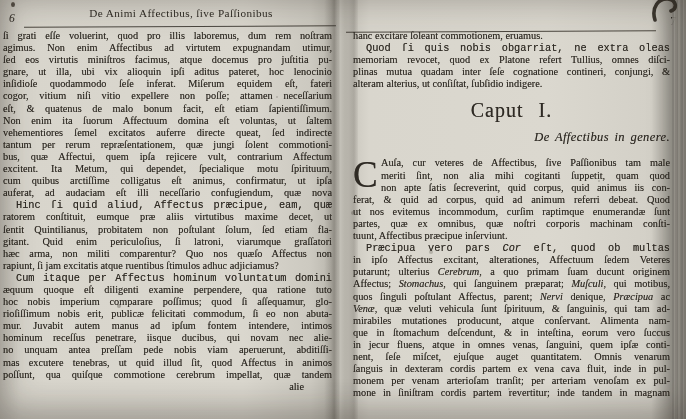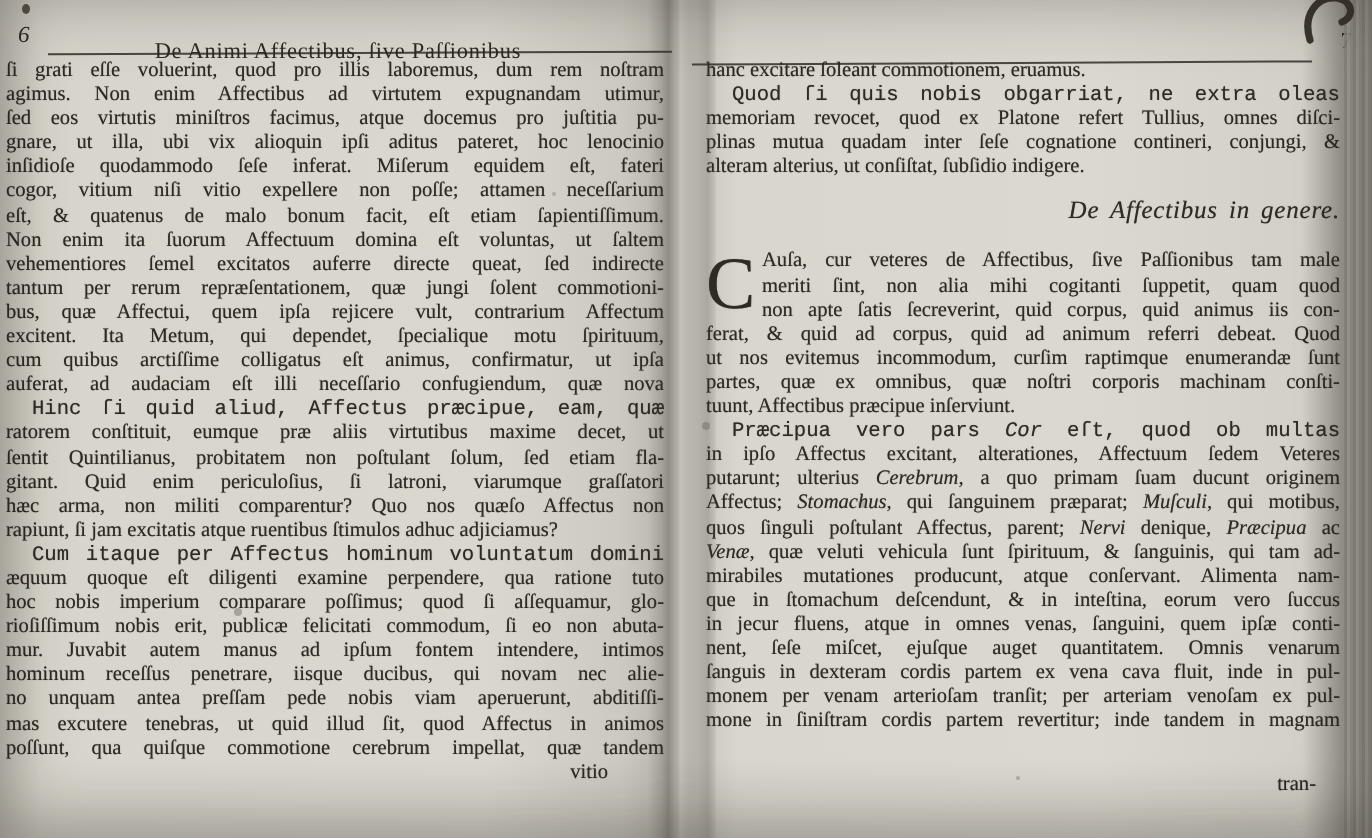--- a/index.html
+++ b/index.html
@@ -12,21 +12,21 @@
   .page-right{left:338px;width:348px;
     background:linear-gradient(90deg,#aeaba2 0%,#c8c5bc 3%,#d9d6cd 9%,#dbd8cf 60%,#d3d0c7 90%,#9c9991 95.5%,#8a8780 100%);}
   .gutter{position:absolute;left:324px;top:0;width:34px;height:419px;pointer-events:none;
     background:linear-gradient(90deg,rgba(55,50,43,0) 0%,rgba(55,50,43,0.16) 20%,rgba(55,50,43,0.30) 30%,rgba(248,246,238,0.22) 48%,rgba(55,50,43,0.06) 62%,rgba(55,50,43,0.22) 88%,rgba(55,50,43,0.05) 100%);}
   .edge-band{position:absolute;right:0;top:0;width:14px;height:419px;pointer-events:none;opacity:.85;
     background:repeating-linear-gradient(90deg,#8b8881 0 1.5px,#a3a098 1.5px 3px,#949189 3px 4.5px);}
   .vignette{position:absolute;inset:0;pointer-events:none;
     box-shadow:inset 0 0 38px rgba(35,30,24,0.30), inset 0 -14px 26px rgba(35,30,24,0.14);}
   .runhead{position:absolute;left:0;width:100%;text-align:center;font-size:11.2px;
     letter-spacing:.4px;white-space:nowrap;}
-  .page-left .runhead{top:20px;}
+  .page-left .runhead{top:7px;padding-left:12px;}
   .page-right .runhead{top:12px;}
   .pagenum{position:absolute;font-size:11.5px;}
   .pagenum-left{left:9px;top:12px;font-style:italic;}
   .pagenum-right{right:10px;top:15px;}
   .headrule{position:absolute;border-top:1.7px solid rgba(44,39,32,0.82);}
   .page-left .headrule{left:24px;right:2px;top:26px;transform:rotate(-0.25deg);}
   .page-right .headrule{left:8px;right:30px;top:31px;transform:rotate(-0.3deg);}
   .body{position:absolute;font-size:10.3px;line-height:12.1px;
     text-shadow:0 0 .45px rgba(40,34,26,0.55);}
   .page-left .body{top:30px;left:3px;right:6px;}
@@ -90,35 +90,36 @@
           <div class="line indent"><span>Cum itaque per Affectus hominum voluntatum domini ſimus,</span></div>
           <div class="line"><span>æquum quoque eſt diligenti examine perpendere, qua ratione tuto</span></div>
           <div class="line"><span>hoc nobis imperium comparare poſſimus; quod ſi aſſequamur, glo-</span></div>
           <div class="line"><span>rioſiſſimum nobis erit, publicæ felicitati commodum, ſi eo non abuta-</span></div>
           <div class="line"><span>mur.  Juvabit autem manus ad ipſum fontem intendere, intimos</span></div>
           <div class="line"><span>hominum receſſus penetrare, iisque ducibus, qui novam nec alie-</span></div>
           <div class="line"><span>no unquam antea preſſam pede nobis viam aperuerunt, abditiſſi-</span></div>
           <div class="line"><span>mas excutere tenebras, ut quid illud ſit, quod Affectus in animos</span></div>
           <div class="line"><span>poſſunt, qua quiſque commotione cerebrum impellat, quæ tandem</span></div>
         </div>
-      <div class="catchword cw-left"><span>vitio</span></div>
+      <div class="catchword cw-left"><span>alie</span></div>
     </div>
   </div>
 
   <div class="page page-right">
     <span class="pagenum pagenum-right"><span>7</span></span>
     <div class="headrule"></div>
     <div class="body">
       <div class="para">
           <div class="line last"><span>hanc excitare ſoleant commotionem, eruamus.</span></div>
           <div class="line indent"><span>Quod ſi quis nobis obgarriat, ne extra oleas feramus, id in</span></div>
           <div class="line"><span>memoriam revocet, quod ex Platone refert Tullius, omnes diſci-</span></div>
           <div class="line"><span>plinas mutua quadam inter ſeſe cognatione contineri, conjungi, &amp;</span></div>
           <div class="line last"><span>alteram alterius, ut conſiſtat, ſubſidio indigere.</span></div>
         </div>
+      <div class="chap-head"><span>Caput I.</span></div>
       <div class="chap-sub"><span>De Affectibus in genere.</span></div>
       <div class="para">
         <span class="dropcap"><span>C</span></span>
         <span><div class="line"><span>Auſa, cur veteres de Affectibus, ſive Paſſionibus tam male</span></div><div class="line"><span>meriti ſint, non alia mihi cogitanti ſuppetit, quam quod</span></div><div class="line"><span>non apte ſatis ſecreverint, quid corpus, quid animus iis con-</span></div><div class="line"><span>ferat, &amp; quid ad corpus, quid ad animum referri debeat.  Quod</span></div><div class="line"><span>ut nos evitemus incommodum, curſim raptimque enumerandæ ſunt</span></div><div class="line"><span>partes, quæ ex omnibus, quæ noſtri corporis machinam conſti-</span></div><div class="line last"><span>tuunt, Affectibus præcipue inſerviunt.</span></div></span>
       </div>
       <div class="para">
           <div class="line indent"><span>Præcipua vero pars </span><i>Cor</i><span> eſt, quod ob multas variaſque, quas</span></div>
           <div class="line"><span>in ipſo Affectus excitant, alterationes, Affectuum ſedem Veteres</span></div>
           <div class="line"><span>putarunt; ulterius </span><i>Cerebrum</i><span>, a quo primam ſuam ducunt originem</span></div>
           <div class="line"><span>Affectus; </span><i>Stomachus</i><span>, qui ſanguinem præparat; </span><i>Muſculi</i><span>, qui motibus,</span></div>

